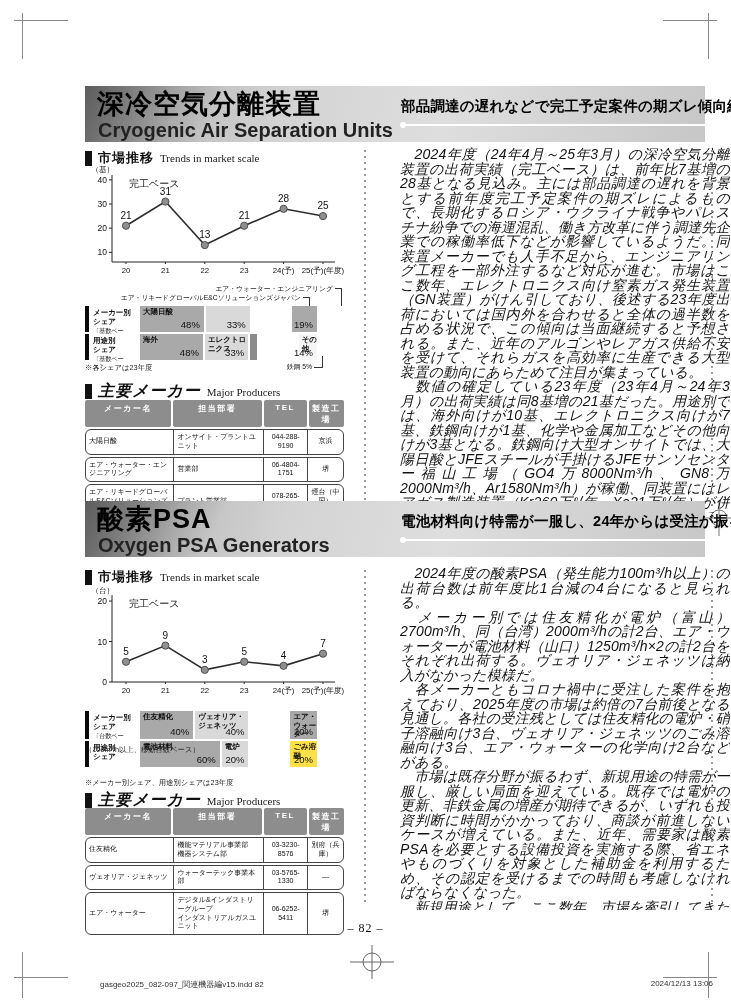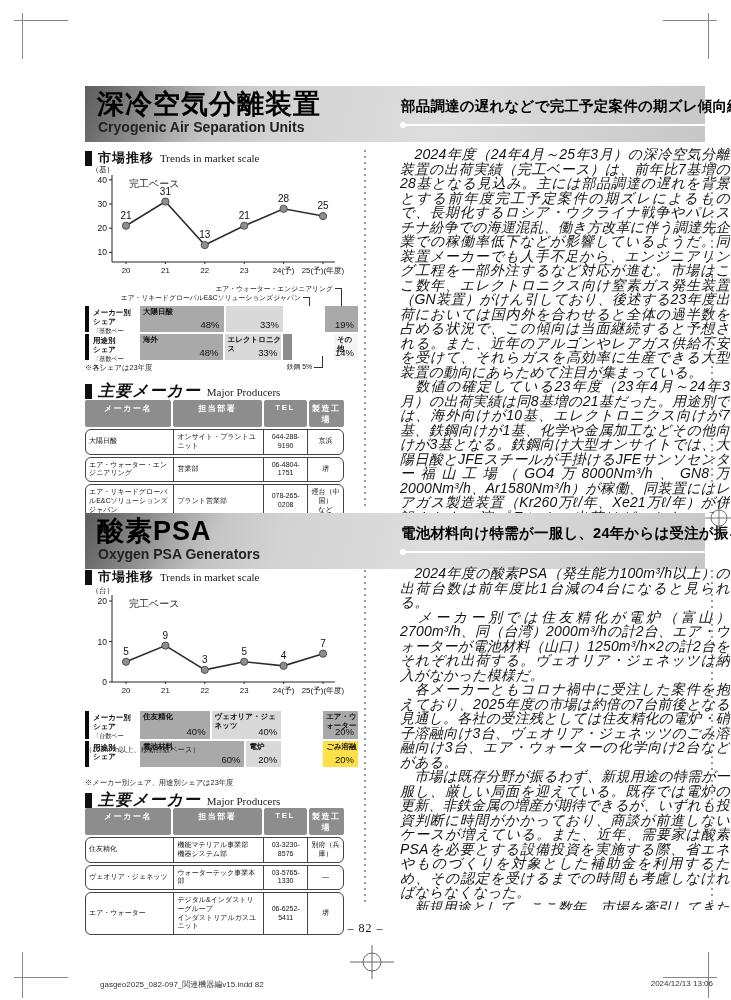--- a/index.html
+++ b/index.html
@@ -6,39 +6,39 @@
   #page{position:relative;width:731px;height:1000px;background:#fff;overflow:hidden;
         font-family:"Liberation Sans",sans-serif;color:#111;}
 
   
   .banner{position:absolute;left:85px;width:620px;height:56px;
     background:linear-gradient(104deg,#8e8e8e 0%,#bdbdbd 15%,#d3d3d3 32%,#dedede 58%,#c7c7c7 100%);}
   .banner::before{content:"";position:absolute;inset:0;
     background:linear-gradient(118deg,rgba(45,45,45,.5) 0%,rgba(45,45,45,0) 22%);}
   .banner-title{position:absolute;left:12px;top:0px;font-size:27px;font-weight:bold;
     letter-spacing:1px;color:#000;white-space:nowrap;}
-  .banner-sub{position:absolute;left:13px;top:33px;font-size:14px;font-weight:bold;color:#222;white-space:nowrap;}
+  .banner-sub{position:absolute;left:13px;top:33px;font-size:20px;font-weight:bold;color:#222;white-space:nowrap;}
   .banner-head{position:absolute;left:316px;top:11px;width:382px;font-size:14.5px;font-weight:bold;
     color:#000;letter-spacing:.2px;white-space:nowrap;}
   .banner-line{position:absolute;left:316px;top:38px;width:380px;height:2px;background:#fff;border-radius:1px;}
   .banner-line::before{content:"";position:absolute;left:-1px;top:-2px;width:6px;height:6px;border-radius:50%;background:#fff;}
 
   
   .sec-head{position:absolute;display:flex;align-items:center;gap:6px;white-space:nowrap;}
   .hbar{width:7px;height:15px;background:#111;display:inline-block;}
   .sec-head .jp{font-size:13px;font-weight:bold;letter-spacing:1px;}
   .sec-head .jp.big{font-size:16px;font-style:italic;}
   .sec-head .en{font-size:11px;font-family:"Liberation Serif",serif;color:#222;}
 
   
   .chart{position:absolute;width:272px;height:120px;}
   .chart svg{overflow:visible;}
 
   
-  .share-row{position:absolute;display:flex;width:273px;}
+  .share-row{position:absolute;display:flex;width:232px;}
   .share-label{width:50px;flex:0 0 50px;border-left:4px solid #0a0a0a;background:#fff;
     padding:2px 0 0 4px;font-size:7.5px;font-weight:bold;line-height:1.25;box-sizing:border-box;}
   .share-label .note{font-size:6.3px;font-weight:normal;letter-spacing:-.2px;}
   .share-bar{display:flex;flex:1 1 auto;margin-left:5px;}
   .share-seg{position:relative;margin-right:2px;}
   .share-seg:last-child{margin-right:0;margin-left:40px;}
   .seg-name{position:absolute;left:3px;top:2px;font-size:7.5px;font-weight:bold;color:#111;line-height:1.15;}
   .seg-pct{position:absolute;right:4px;bottom:2px;font-size:9.5px;color:#111;}
 
   .callout{position:absolute;font-size:6.8px;color:#111;white-space:nowrap;}
@@ -233,21 +233,21 @@
     </div>
 
   <div class="bodycol" style="top:147px;height:366px">
       <p>　2024年度（24年4月～25年3月）の深冷空気分離装置の出荷実績（完工ベース）は、前年比7基増の28基となる見込み。主には部品調達の遅れを背景とする前年度完工予定案件の期ズレによるもので、長期化するロシア・ウクライナ戦争やパレスチナ紛争での海運混乱、働き方改革に伴う調達先企業での稼働率低下などが影響しているようだ。同装置メーカーでも人手不足から、エンジニアリング工程を一部外注するなど対応が進む。市場はここ数年、エレクトロニクス向け窒素ガス発生装置（GN装置）がけん引しており、後述する23年度出荷においては国内外を合わせると全体の過半数を占める状況で、この傾向は当面継続すると予想される。また、近年のアルゴンやレアガス供給不安を受けて、それらガスを高効率に生産できる大型装置の動向にあらためて注目が集まっている。</p>
       <p>　数値の確定している23年度（23年4月～24年3月）の出荷実績は同8基増の21基だった。用途別では、海外向けが10基、エレクトロニクス向けが7基、鉄鋼向けが1基、化学や金属加工などその他向けが3基となる。鉄鋼向け大型オンサイトでは、大陽日酸とJFEスチールが手掛けるJFEサンソセンター福山工場（GO4万8000Nm³/h、GN8万2000Nm³/h、Ar1580Nm³/h）が稼働、同装置にはレアガス製造装置（Kr260万ℓ/年、Xe21万ℓ/年）が併設された。液プラントの出荷はゼロとなっている。その他ニュースとして、エア・リキードでは23年8月、中国の杭州市にあった工場を少し北に位置する煙台市に移転、生産能力はそのままに生産効率の見直しや省エネを図ったとしている。</p>
     </div>
 
   <div class="dotsep" style="left:364px;top:150px;height:358px"></div>
   <div class="dotsep" style="left:711px;top:150px;height:358px"></div>
 
-  <div class="banner" style="top:513px">
+  <div class="banner" style="top:501px">
     <div class="banner-title">酸素PSA</div>
     <div class="banner-sub">Oxygen PSA Generators</div>
     <div class="banner-head">電池材料向け特需が一服し、24年からは受注が振るわず</div>
     <div class="banner-line"></div>
   </div>
 
   <div class="sec-head" style="left:85px;top:568px">
     <span class="hbar"></span>
     <span class="jp">市場推移</span>
     <span class="en">Trends in market scale</span>

